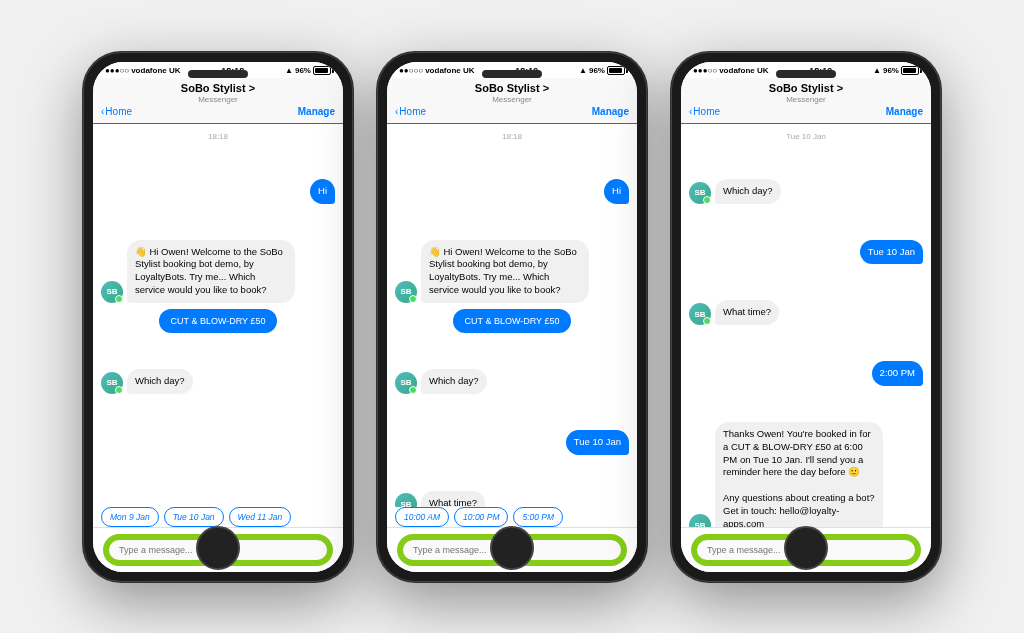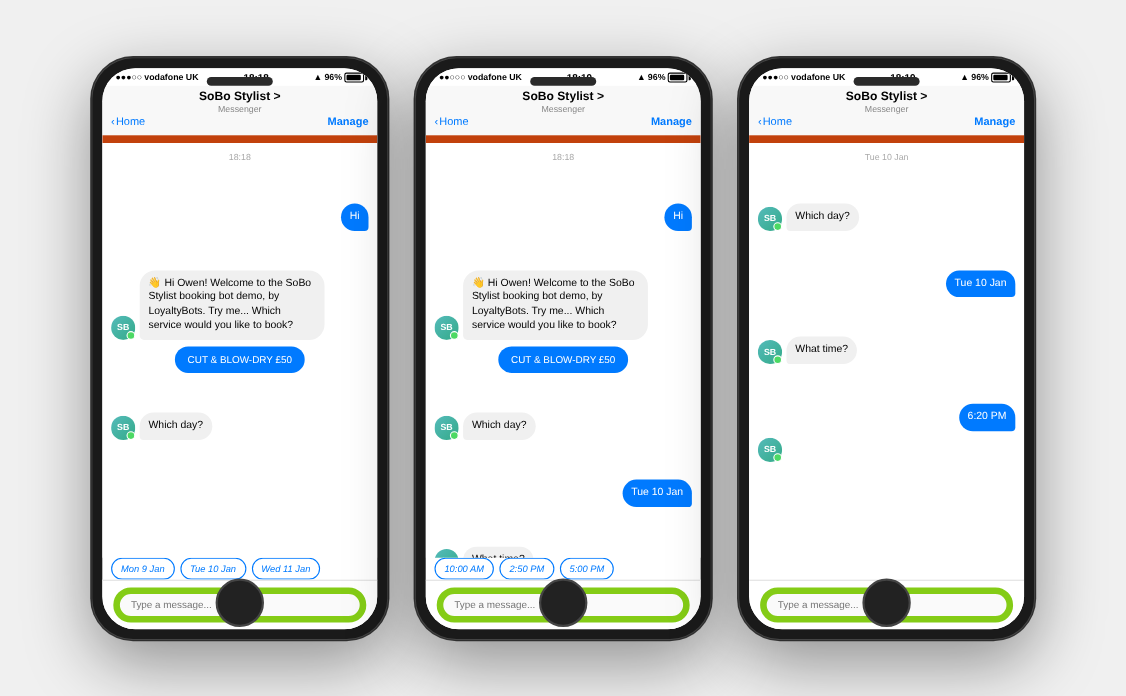--- a/index.html
+++ b/index.html
@@ -96,21 +96,21 @@
       border-radius: 0 1px 1px 0;
     }
     .battery-fill {
       height: 100%;
       background: #000;
       border-radius: 1px;
       width: 90%;
     }
     .nav-bar {
       background: #f8f8f8;
-      border-bottom: 7px solid #c2410c;
+      border-bottom: 1px solid #c2410c;
       padding: 4px 8px 6px;
       flex-shrink: 0;
     }
     .nav-title {
       text-align: center;
       font-size: 11px;
       font-weight: 600;
       color: #000;
       line-height: 1.2;
     }
@@ -390,21 +390,21 @@
               <div class="avatar">
                 <div class="avatar-img">SB</div>
               </div>
               <div class="green-dot"></div>
             </div>
             <div class="bubble incoming" style="white-space: pre-wrap;">What time?</div>
           </div>
         </div>
         <div class="chips-row" style="padding: 0px 8px;">
           <div class="chip">10:00 AM</div>
-          <div class="chip">2:50 PM</div>
+          <div class="chip">10:00 PM</div>
           <div class="chip">5:00 PM</div>
         </div>
         <div class="input-area"><input class="input-field" placeholder="Type a message..." type="text" style=""></div>
       </div>
     </div>
     <div class="phone">
       <div class="phone-screen">
         <div class="status-bar">
     <span style="font-size:8px; display:flex; align-items:center; gap:2px;">
       <span>●●●○○</span>
@@ -449,27 +449,30 @@
           <div class="message-row ">
             <div class="avatar-wrap">
               <div class="avatar">
                 <div class="avatar-img">SB</div>
               </div>
               <div class="green-dot"></div>
             </div>
             <div class="bubble incoming" style="white-space: pre-wrap;">What time?</div>
           </div>
           <div class="message-row right">
-            <div class="bubble outgoing" style="white-space: pre-wrap;">6:20 PM</div>
-          </div>
-          <div class="message-row ">
-            <div class="avatar-wrap">
-              <div class="avatar">
-                <div class="avatar-img">SB</div>
-              </div>
-              <div class="green-dot"></div>
-            </div>
+            <div class="bubble outgoing" style="white-space: pre-wrap;">2:00 PM</div>
+          </div>
+          <div class="message-row ">
+            <div class="avatar-wrap">
+              <div class="avatar">
+                <div class="avatar-img">SB</div>
+              </div>
+              <div class="green-dot"></div>
+            </div>
+            <div class="bubble incoming" style="white-space: pre-wrap;">Thanks Owen! You're booked in for a CUT &amp; BLOW-DRY £50 at 6:00 PM on Tue 10 Jan. I'll send you a reminder here the day before 🙂
+
+Any questions about creating a bot? Get in touch: hello@loyalty-apps.com</div>
           </div>
         </div>
         <div class="input-area"><input class="input-field" placeholder="Type a message..." type="text" style=""></div>
       </div>
     </div>
   </div>
 
 </body></html>

